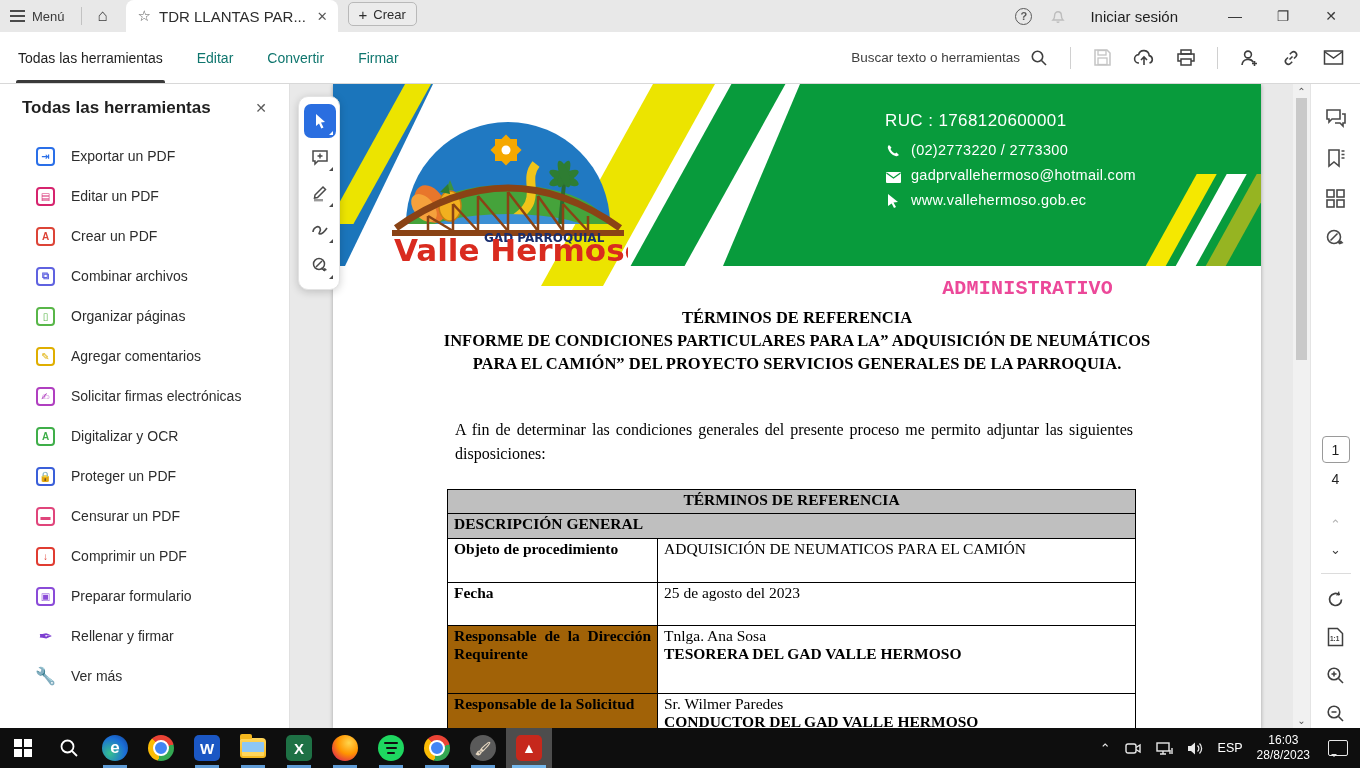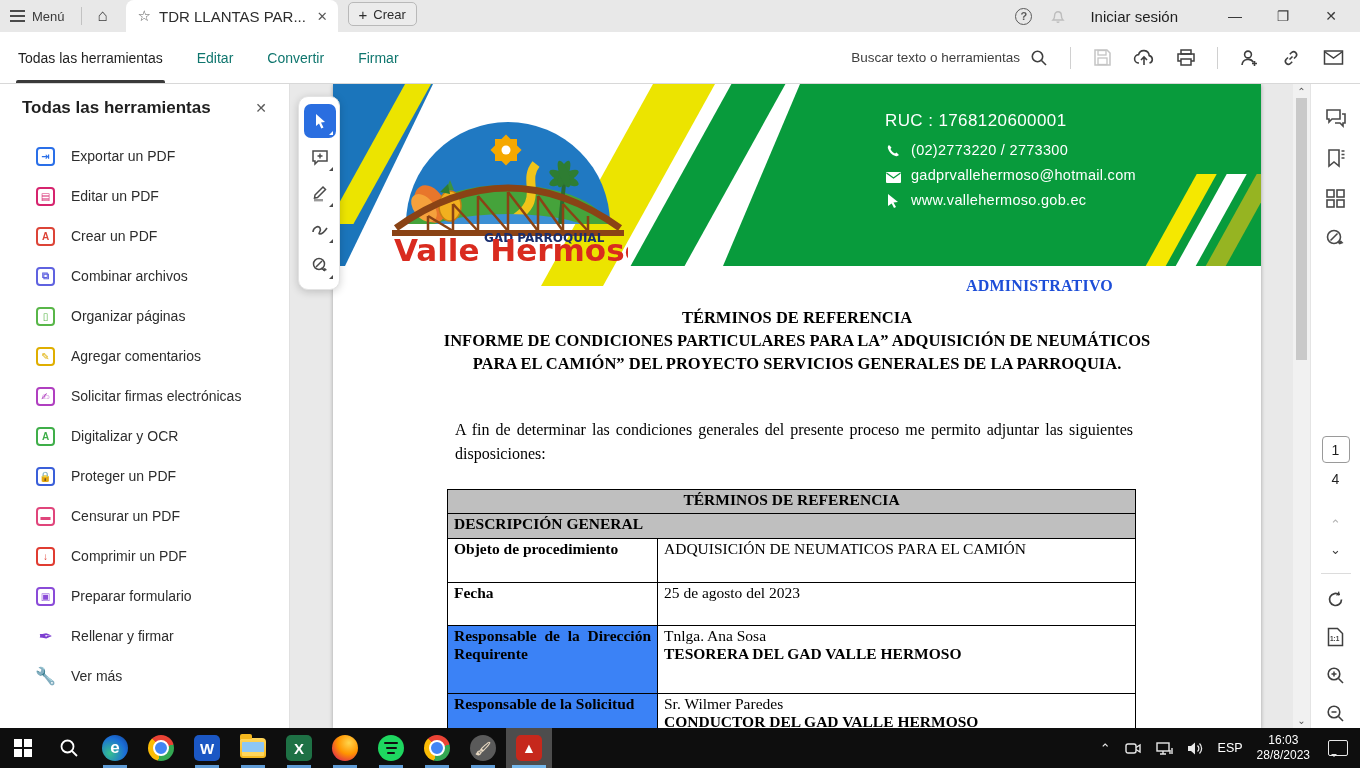--- a/index.html
+++ b/index.html
@@ -79,32 +79,32 @@
   .gs.o { left:88px; background:#96b422; }
   .hdr-contact { position:absolute; left:552px; top:24px; color:#fff; z-index:2; }
   .hc-big { font-size:17px; letter-spacing:.4px; line-height:25px; }
   .hc-line { display:flex; align-items:flex-end; gap:10px; font-size:14.5px; margin-top:9px; letter-spacing:.3px; }
   .hc-line:first-of-type { margin-top:16px; }
   .hc-ic { width:16px; display:flex; justify-content:center; }
 
   
   .logo { position:absolute; left:55px; top:28px; z-index:2; }
 
-  .administrativo { position:absolute; right:148px; top:193px; font-size:16px; font-weight:800; color:#1d4ed8; letter-spacing:.2px; font-family:Liberation Serif, serif; }
+  .administrativo { position:absolute; right:148px; top:193px; font-size:20px; font-weight:800; color:#ec4899; letter-spacing:.2px; font-family:Liberation Mono, monospace; }
 
   .doc-serif { font-family:"Liberation Serif","DejaVu Serif",serif; color:#000; }
   .doc-title { position:absolute; top:222px; left:104px; width:720px; text-align:center; font-weight:bold; font-size:16.5px; line-height:23px; }
   .doc-par { position:absolute; top:334px; left:122px; right:128px; font-size:16px; line-height:24px; text-align:justify; }
 
   .doc-table { position:absolute; top:405px; left:114px; width:689px; border-collapse:collapse; font-size:15.5px; }
   .doc-table td { border:1px solid #000; vertical-align:top; padding:1px 6px; }
   .t-head { background:#bfbfbf; font-weight:bold; text-align:center; height:24px; }
   .t-sub { background:#bfbfbf; font-weight:bold; height:25px; }
   .t-label { width:210px; font-weight:bold; }
-  .t-label.shade { background:#3b82f6; }
+  .t-label.shade { background:#a16207; }
   .row-obj td { height:44px; }
   .row-fecha td { height:43px; }
   .row-resp td { height:68px; }
   .row-sol td { height:76px; }
   .v-bold { font-weight:bold; display:block; }
   .just { text-align:justify; text-align-last:justify; }
 
   
   .vscroll { position:absolute; right:0; top:0; bottom:0; width:17px; background:#f1f1f1; z-index:40; }
   .vs-arrow { position:absolute; left:0; width:17px; text-align:center; color:#555; font-size:10px; }

